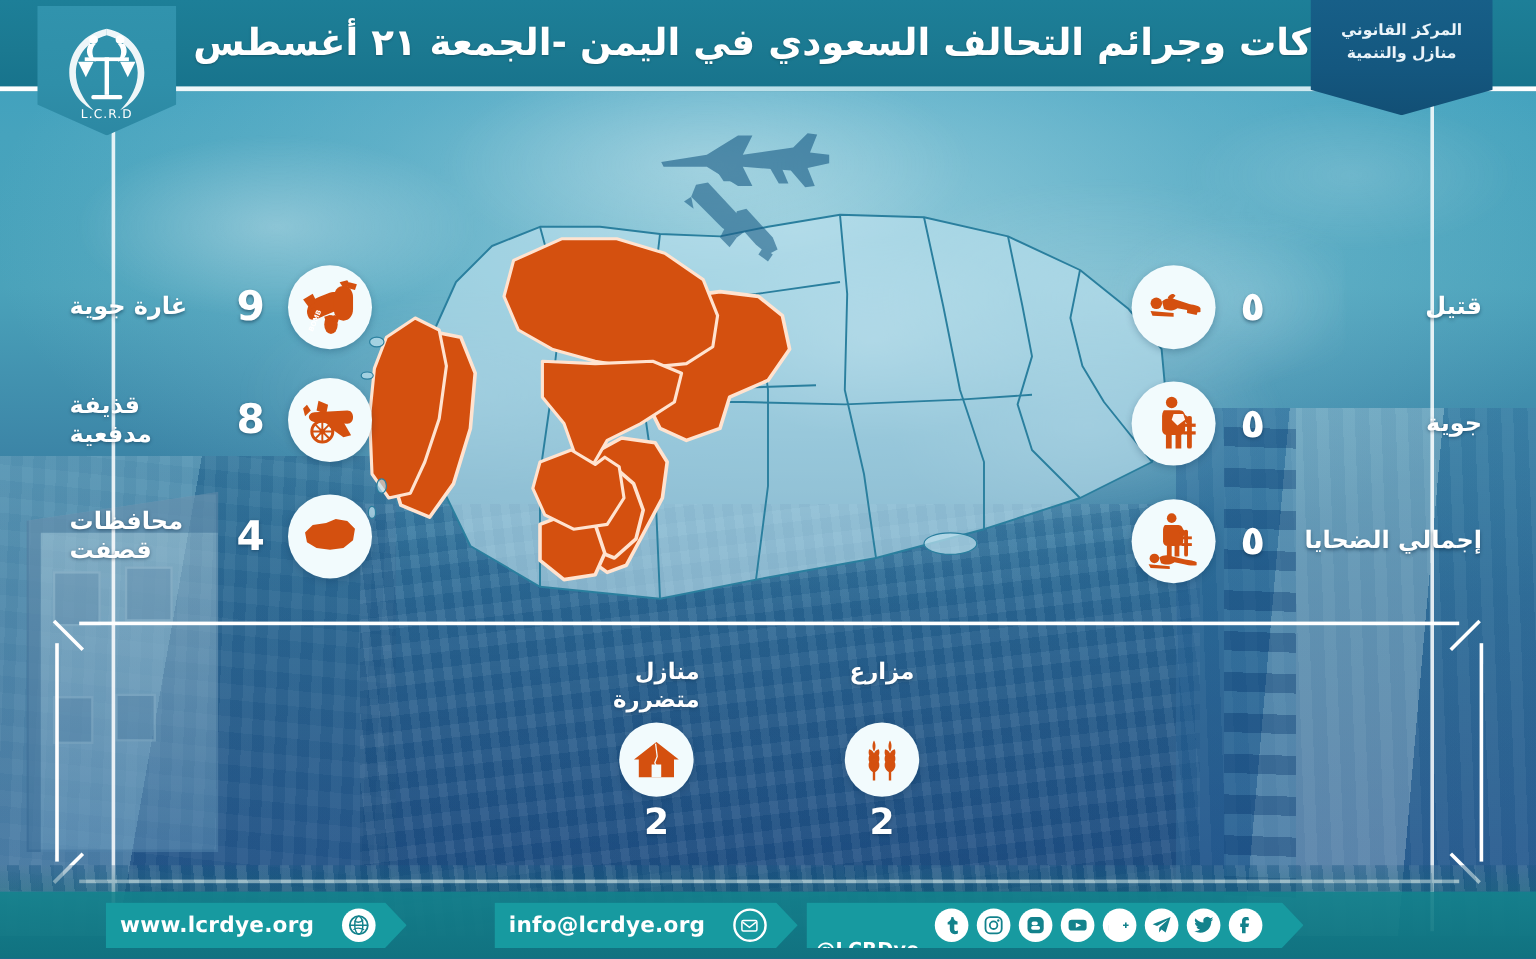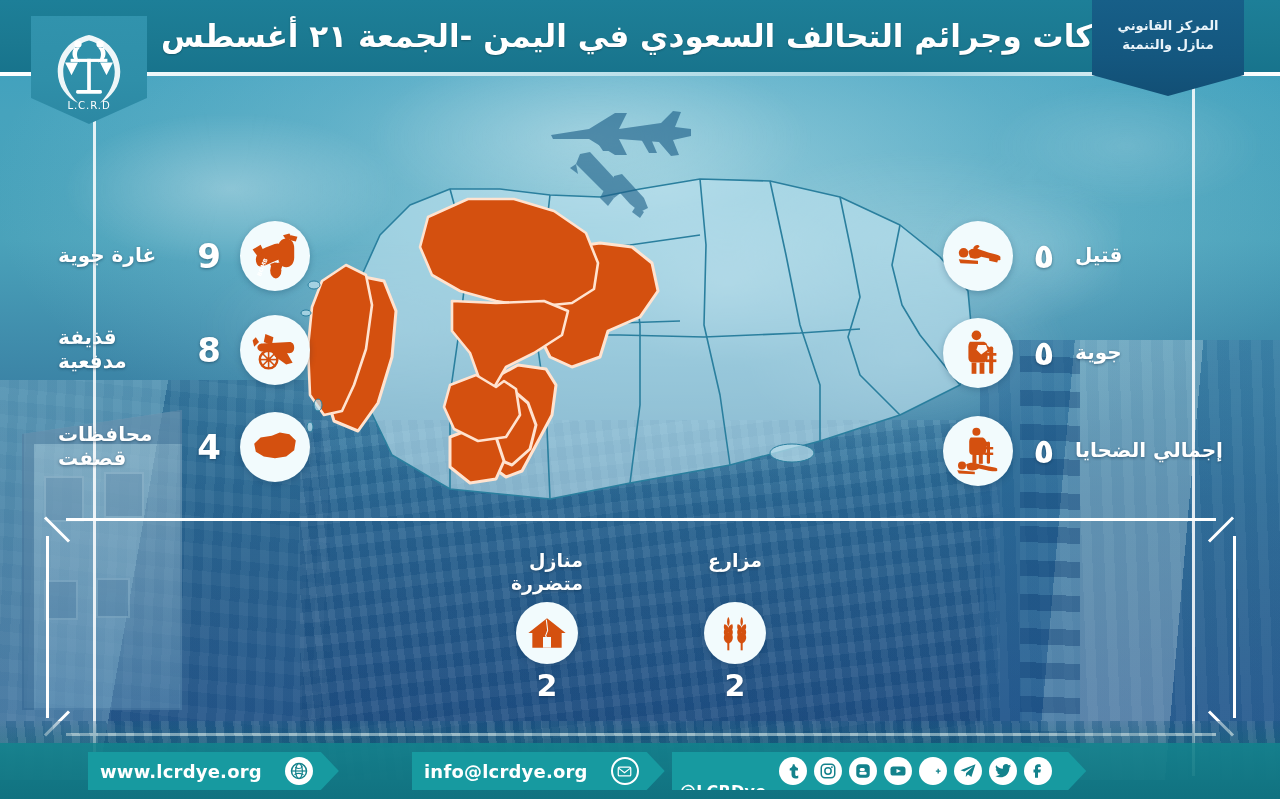--- a/index.html
+++ b/index.html
@@ -94,21 +94,21 @@
   .title {
     position:absolute; right:195px; top:0; height:72px; left:150px;
     display:flex; align-items:center; justify-content:center;
     color:#ffffff; font-size:31px; font-weight:bold; letter-spacing:0;
     text-shadow:0 1px 2px rgba(0,0,0,.25);
     white-space:nowrap; direction:rtl;
     z-index:8;
   }
   
   .logo-shield {
-    position:absolute; left:31px; top:16px; width:116px; height:108px;
+    position:absolute; left:31px; top:5px; width:116px; height:108px;
     background:linear-gradient(180deg,#3193ad 0%, #2f8fa9 60%, #2c88a3 100%);
     clip-path:polygon(0 0,100% 0,100% 76%,50% 100%,0 76%);
     display:flex; align-items:center; justify-content:center;
     z-index:9;
   }
   .logo-shield svg { width:92px; height:92px; margin-top:-4px; }
   
   .brand-banner {
     position:absolute; right:36px; top:0; width:152px; height:96px;
     background:linear-gradient(180deg,#175f88 0%, #14577f 60%, #124f75 100%);
@@ -145,21 +145,21 @@
     text-shadow:0 1px 3px rgba(0,30,55,.45);
   }
   .stat-label {
     color:#ffffff; font-size:20px; font-weight:bold; line-height:1.18;
     direction:rtl; text-shadow:0 1px 3px rgba(0,30,55,.45);
     white-space:pre-line;
   }
   .stat.left  { left:58px; }
   .stat.left  .stat-label { text-align:left; width:120px; }
   .stat.right { right:45px; flex-direction:row-reverse; }
-  .stat.right .stat-label { text-align:left; width:160px; }
+  .stat.right .stat-label { text-align:right; width:160px; }
 
   
   .map-wrap { position:absolute; left:300px; top:85px; width:680px; height:420px; z-index:4; }
   .map-wrap svg { width:100%; height:100%; overflow:visible; }
 
   
   .jet { position:absolute; left:545px; top:95px; width:150px; height:75px; z-index:5; opacity:.62; }
   .bombs { position:absolute; left:570px; top:150px; width:90px; height:70px; z-index:5; opacity:.6; }
 
   

